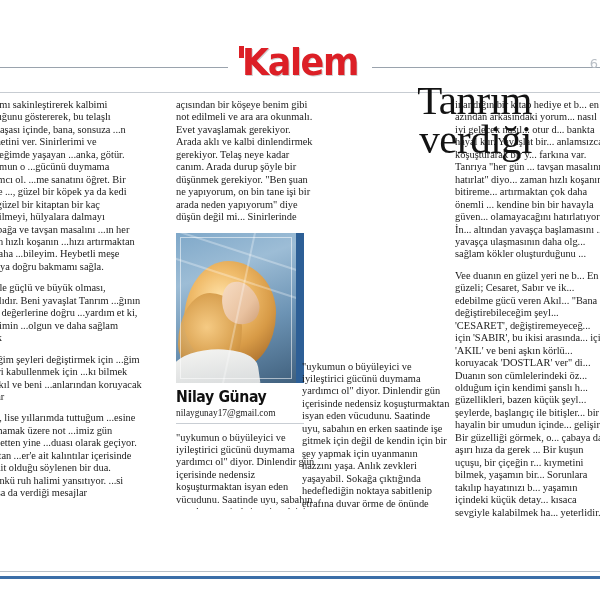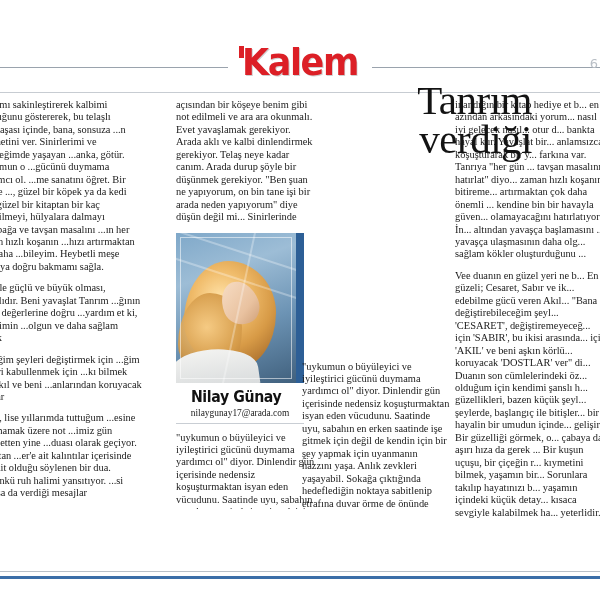--- a/index.html
+++ b/index.html
@@ -119,21 +119,20 @@
   #col4 { left: 455px; width: 152px; overflow: hidden; height: 440px; }
 
   #col1 p, #col2 p { text-align: left; }
   #col3 p, #col4 p { text-align: left; }
 
   
   #author-block {
     position: relative;
     margin-top: 2px;
     width: 128px;
-    text-align: center;
   }
   #photo-frame {
     position: relative;
     width: 120px;
     height: 150px;
     background: #1d3f63;
     overflow: hidden;
   }
   #photo-frame .sky {
     position: absolute;
@@ -287,21 +286,21 @@
           <div class="hair2"></div>
           <div class="face"></div>
           <div class="shoulder"></div>
           <div class="glass-a"></div>
           <div class="glass-b"></div>
           <div class="glass-c"></div>
           <div class="border-inner"></div>
         </div>
         <div id="photo-sidebar"></div>
         <div id="byline-name">Nilay Günay</div>
-        <div id="byline-mail">nilaygunay17@arada.com</div>
+        <div id="byline-mail">nilaygunay17@gmail.com</div>
         <div id="byline-rule"></div>
       </div>
 
       <p style="margin-top:8px;">"uykumun o büyüleyici ve iyileştirici gücünü duymama yardımcı ol" diyor. Dinlendir gün içerisinde nedensiz koşuşturmaktan isyan eden vücudunu. Saatinde uyu, sabahın en erken saatinde işe gitmek için değil de kendin için bir şey yapmak için uyanmanın hazzını yaşa. Anlık zevkleri yaşayabil. Sokağa çıktığında hedeflediğin noktaya sabitlenip etrafına duvar örme de önünde sevmeni bekleyen bir kedi ve köpeği sevmeye vakit ayır. Onu fark edebil öyle durmadan ritimle salladığı kuyruğun farkına var, yere eğil bir köşede duran karınca yuvasının etrafında yuvasına yiyecek taşıyan karıncalara yardım et. Nasıl iyi gelecek bak gör. Yoluna çıkan bir kitapçıda heyecanla okuyacağına</p>
     </div>
 
     <div class="col" id="col3">
       <p style="visibility:hidden;">açısından bir köşeye benim gibi not edilmeli ve ara ara okunmalı. Evet yavaşlamak gerekiyor. Arada aklı ve kalbi dinlendirmek gerekiyor. Telaş neye kadar canım. Arada durup şöyle bir düşünmek gerekiyor. "Ben şuan ne yapıyorum, on bin tane işi bir arada neden yapıyorum" diye düşün değil mi... Sinirlerinde</p>
       <div style="height:128px;"></div>
       <p>"uykumun o büyüleyici ve iyileştirici gücünü duymama yardımcı ol" diyor. Dinlendir gün içerisinde nedensiz koşuşturmaktan isyan eden vücudunu. Saatinde uyu, sabahın en erken saatinde işe gitmek için değil de kendin için bir şey yapmak için uyanmanın hazzını yaşa. Anlık zevkleri yaşayabil. Sokağa çıktığında hedeflediğin noktaya sabitlenip etrafına duvar örme de önünde sevmeni bekleyen bir kedi ve köpeği sevmeye vakit ayır. Onu fark edebil öyle durmadan ritimle salladığı kuyruğun farkına var, yere eğil bir köşede duran karınca yuvasının etrafında yuvasına yiyecek taşıyan karıncalara yardım et. Nasıl iyi gelecek bak gör. Yoluna çıkan bir kitapçıda heyecanla okuyacağına</p>

